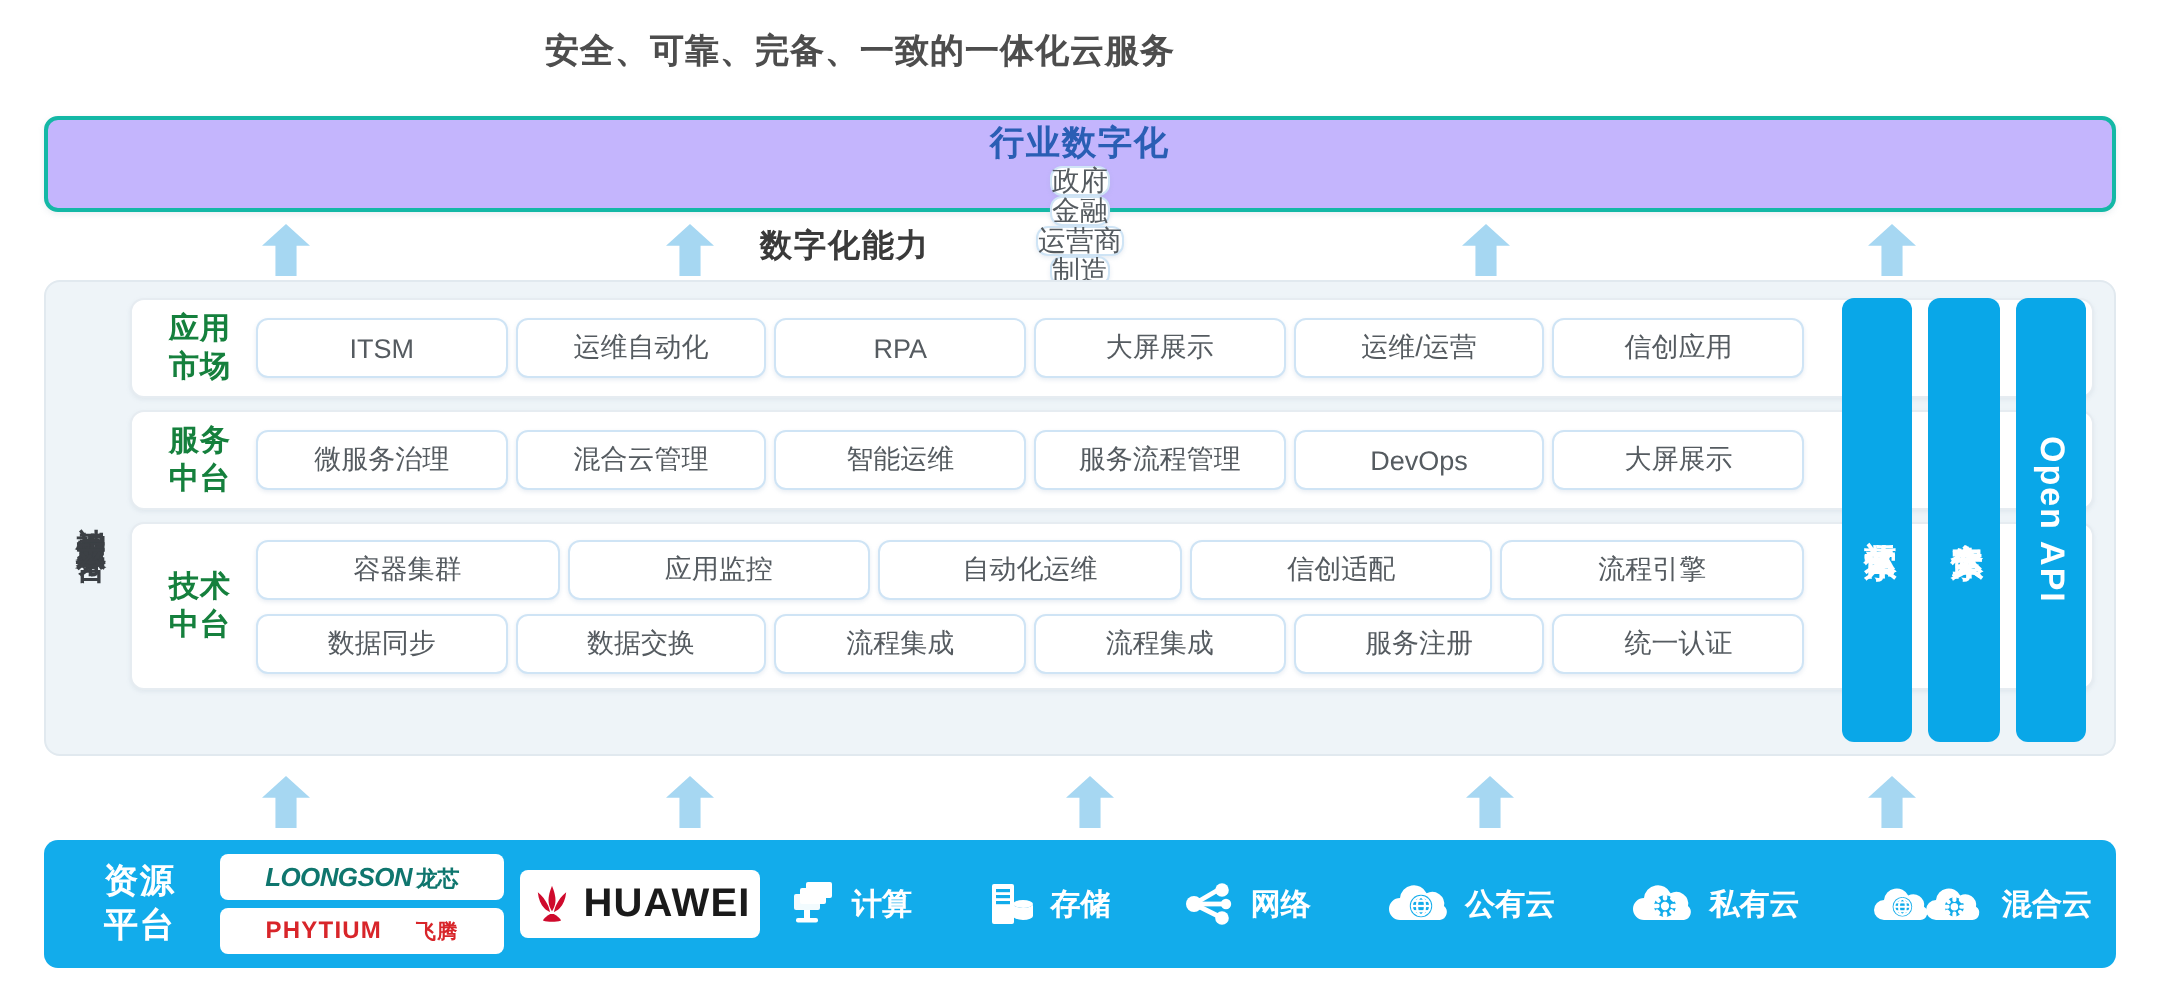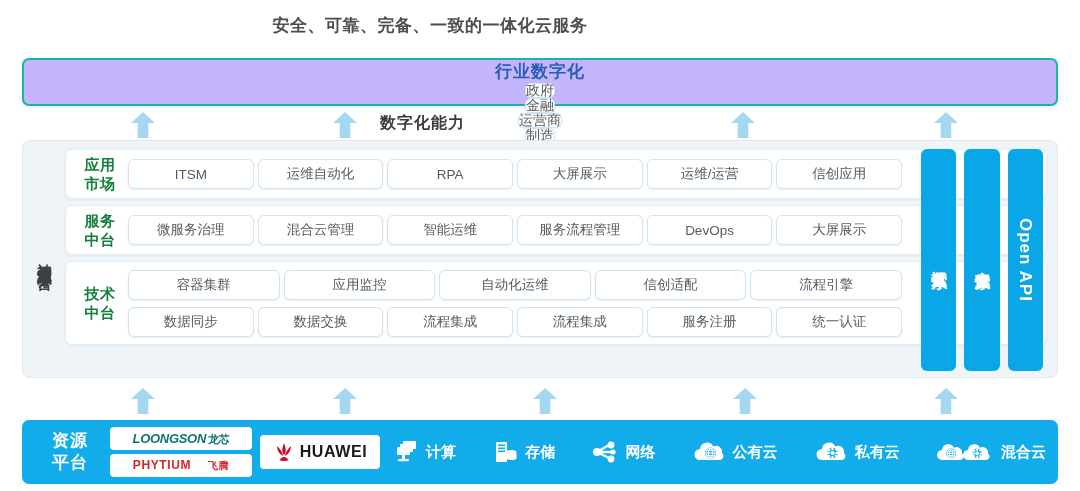--- a/index.html
+++ b/index.html
@@ -140,21 +140,21 @@
   }
   .logo-loongson .cn { font-style: normal; font-size: 11px; margin-left: 2px; }
   .logo-phytium {
     font-size: 12px; font-weight: bold; color: #d8252a; letter-spacing: .6px;
   }
   .logo-phytium .cn { font-size: 10px; margin-left: 17px; }
   .logo-huawei {
     background: #ffffff; border-radius: 4px; height: 34px; width: 120px;
     margin-left: 8px; display: flex; align-items: center; justify-content: center; gap: 5px;
   }
-  .hw-text { font-size: 16px; font-weight: bold; color: #1a1a1a; letter-spacing: .6px; }
+  .hw-text { font-size: 20px; font-weight: bold; color: #1a1a1a; letter-spacing: .6px; }
 
   .res-items { flex: 1 1 auto; display: flex; align-items: center; justify-content: space-between; padding-left: 14px; }
   .res-item { display: flex; align-items: center; gap: 6px; color: #ffffff; font-size: 15px; font-weight: bold; }
   .res-item svg { display: block; }
 </style>
 </head>
 <body>
 
 <div id="page">
 

